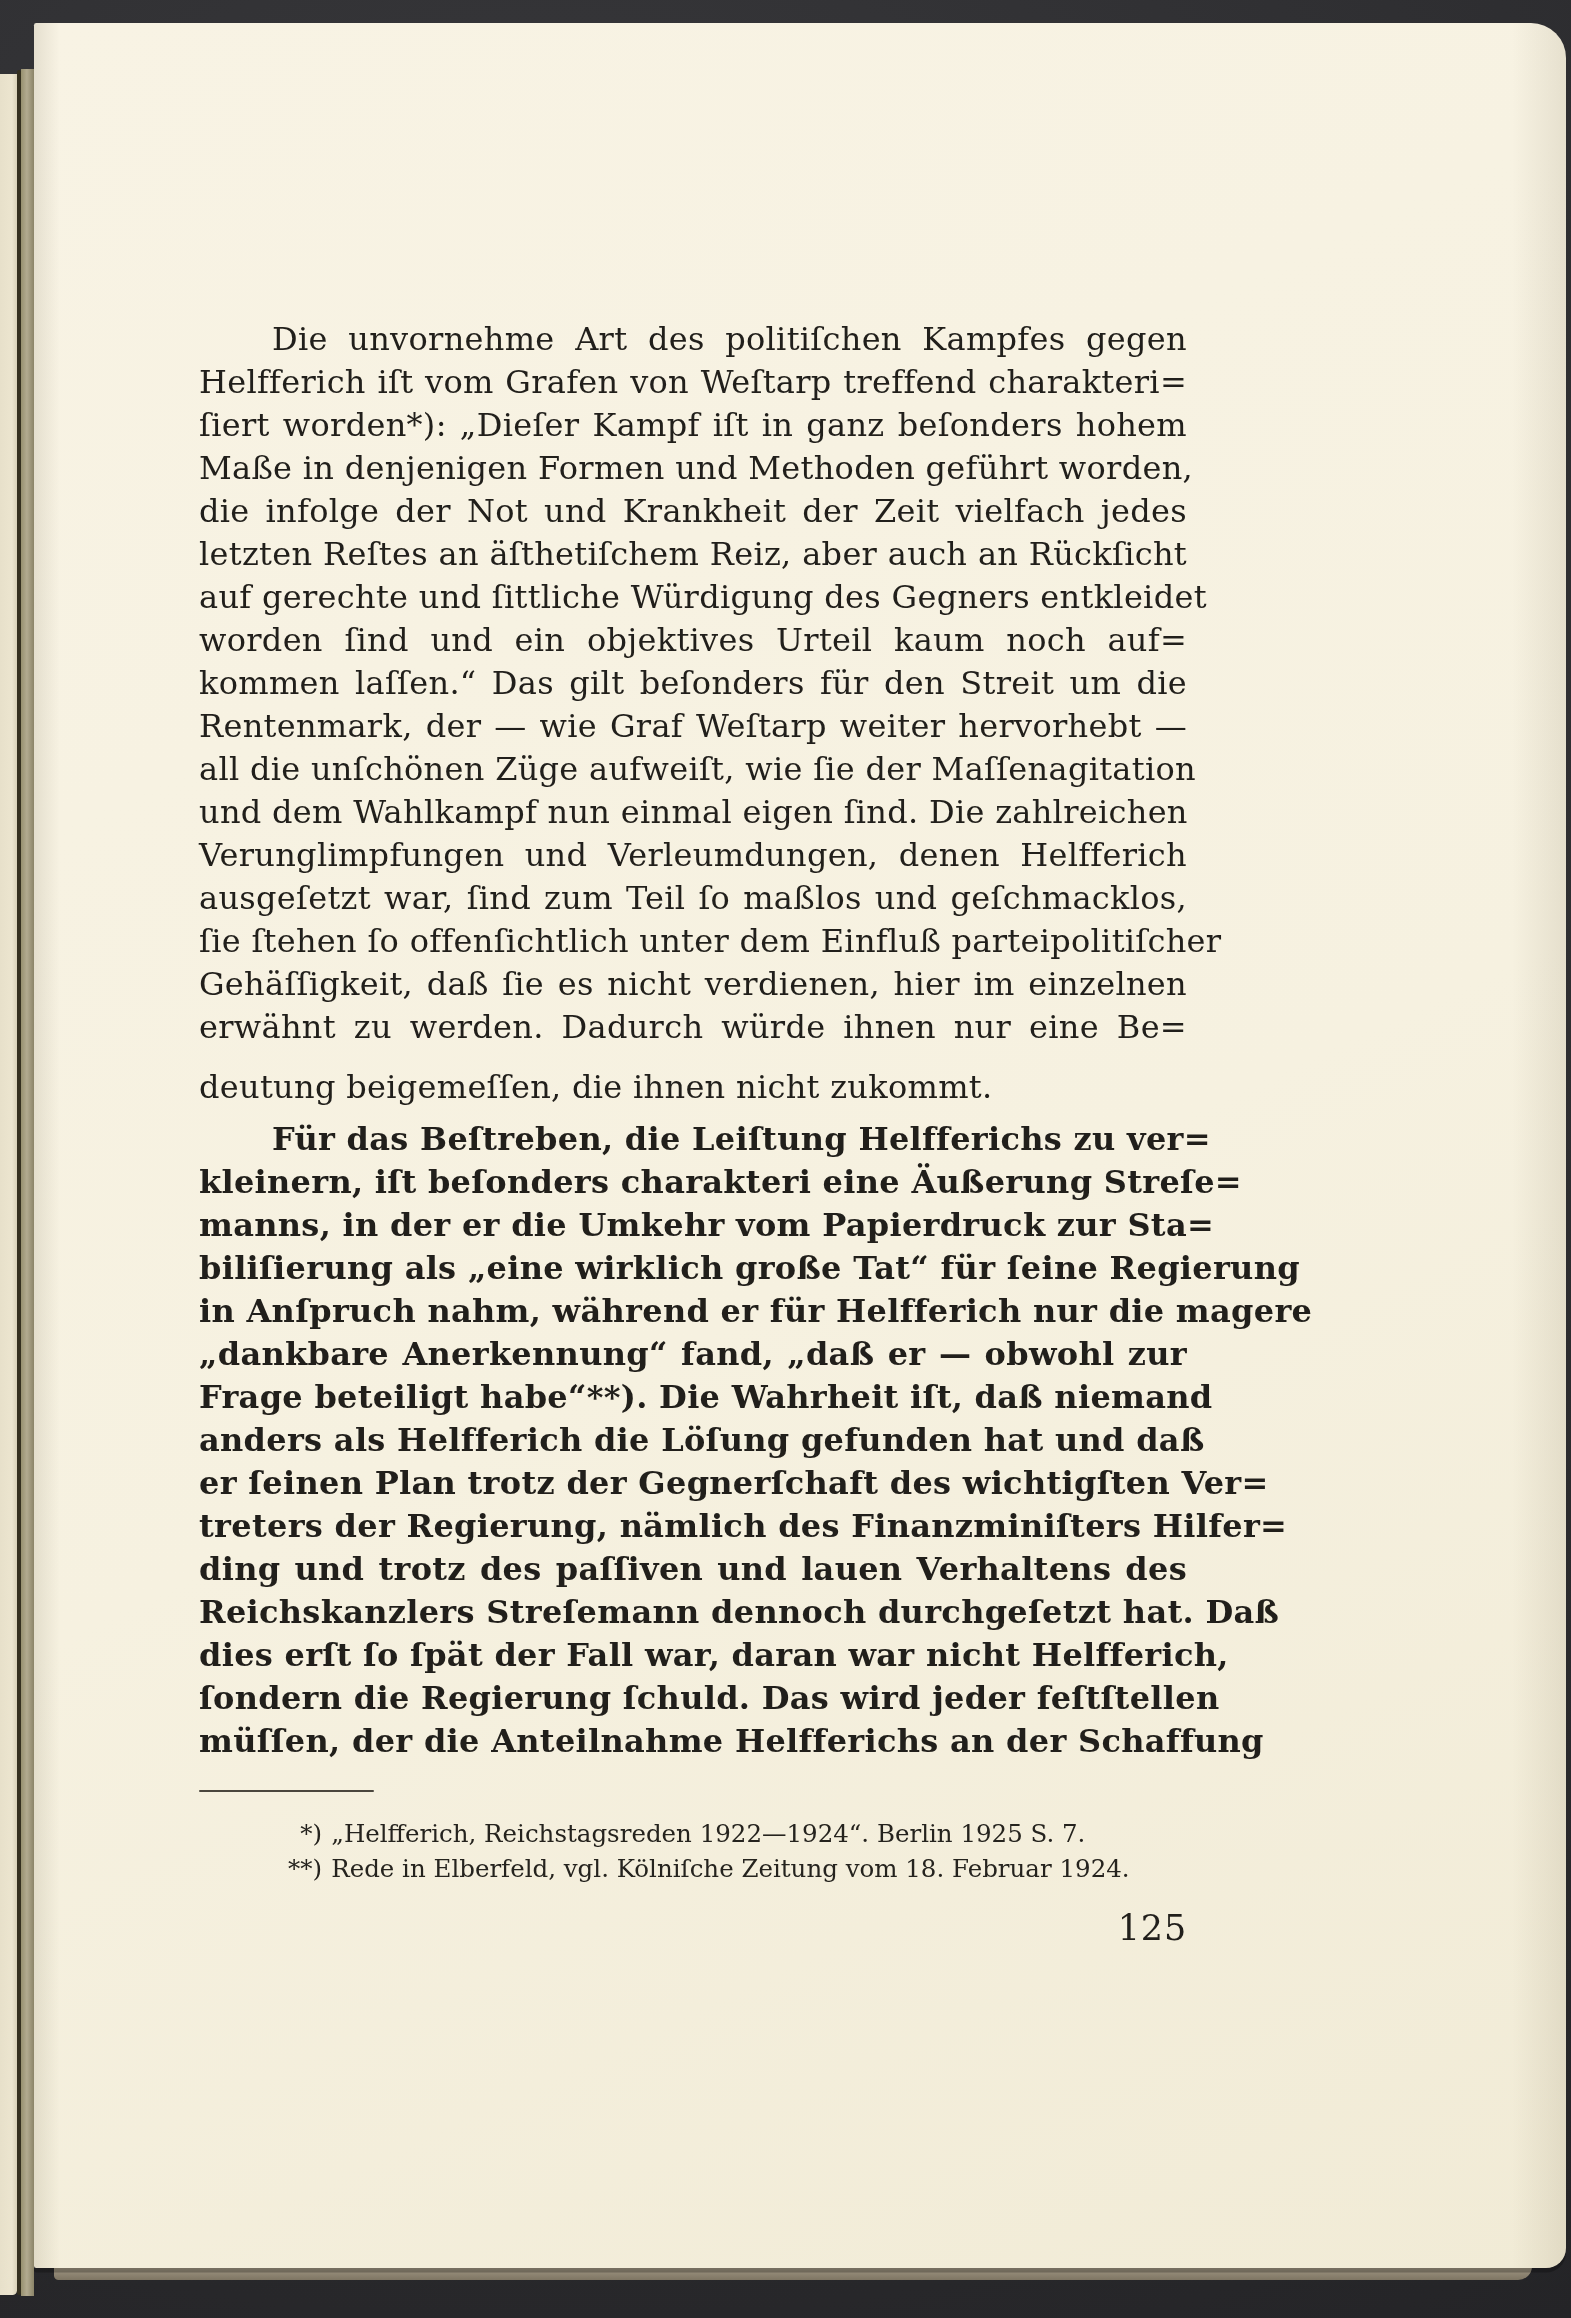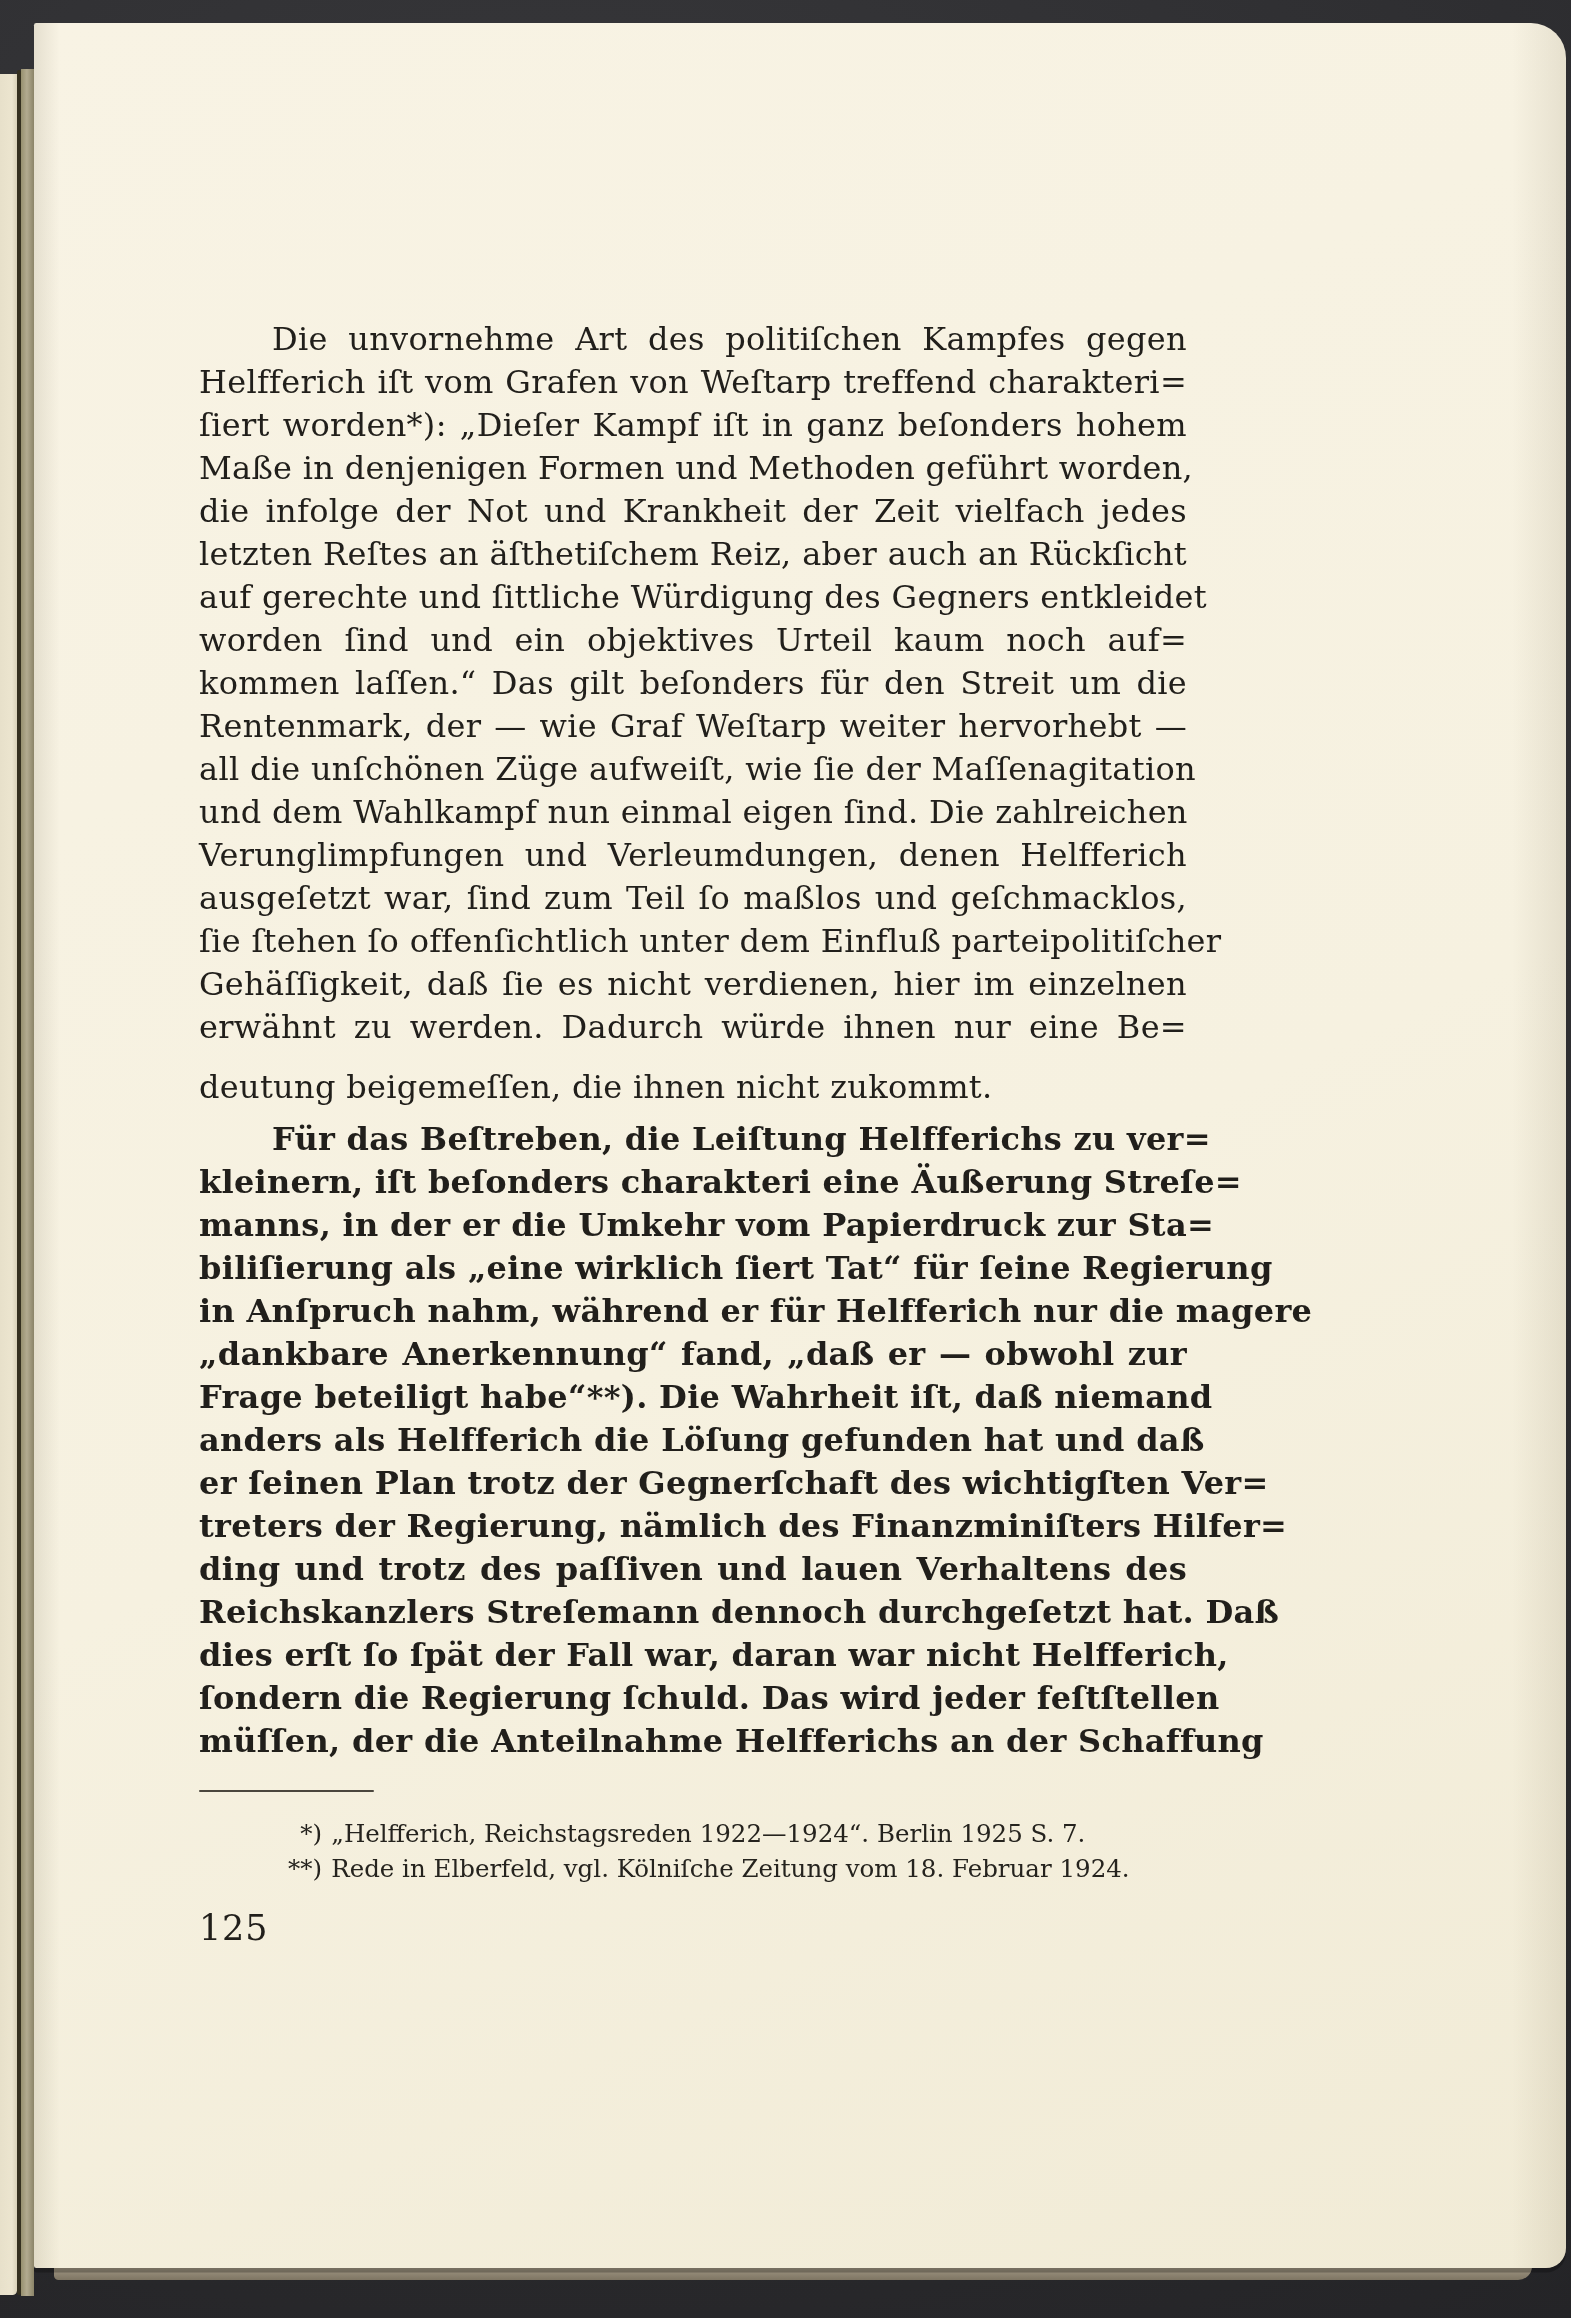--- a/index.html
+++ b/index.html
@@ -72,21 +72,21 @@
   }
   .fnrule{
     position:absolute;left:165px;top:1767px;width:175px;height:2.3px;
     background:#4a463d;border-radius:1.5px;
   }
   .footnote{display:flex;align-items:baseline;height:35px;line-height:35px;white-space:nowrap;}
   .fn-marker{width:123px;text-align:right;flex:none;}
   .fn-text{margin-left:9.2px;}
   .pagenum{
     position:absolute;left:165px;top:1885px;width:988px;
-    text-align:left;font-size:35px;color:#211f1b;letter-spacing:0.8px;
+    text-align:right;font-size:35px;color:#211f1b;letter-spacing:0.8px;
   }
 </style>
 </head>
 <body>
 
 <div class="prev-sliver"></div>
 <div class="gutter-line"></div>
 <div class="gutter"></div>
 
 <div class="edge3"></div>
@@ -116,21 +116,21 @@
       <div class="line">ausgeſetzt war, ſind zum Teil ſo maßlos und geſchmacklos,</div>
       <div class="line">ſie ſtehen ſo offenſichtlich unter dem Einfluß parteipolitiſcher</div>
       <div class="line">Gehäſſigkeit, daß ſie es nicht verdienen, hier im einzelnen</div>
       <div class="line">erwähnt zu werden. Dadurch würde ihnen nur eine Be=</div>
       <div class="line short">deutung beigemeſſen, die ihnen nicht zukommt.</div>
     </div>
     <div class="para">
       <div class="line indent">Für das Beſtreben, die Leiſtung Helfferichs zu ver=</div>
       <div class="line">kleinern, iſt beſonders charakteri eine Äußerung Streſe=</div>
       <div class="line">manns, in der er die Umkehr vom Papierdruck zur Sta=</div>
-      <div class="line">biliſierung als „eine wirklich ſiert Tat“ für ſeine Regierung</div>
+      <div class="line">biliſierung als „eine wirklich große Tat“ für ſeine Regierung</div>
       <div class="line">in Anſpruch nahm, während er für Helfferich nur die magere</div>
       <div class="line">„dankbare Anerkennung“ fand, „daß er — obwohl zur</div>
       <div class="line">Frage beteiligt habe“**). Die Wahrheit iſt, daß niemand</div>
       <div class="line">anders als Helfferich die Löſung gefunden hat und daß</div>
       <div class="line">er ſeinen Plan trotz der Gegnerſchaft des wichtigſten Ver=</div>
       <div class="line">treters der Regierung, nämlich des Finanzminiſters Hilfer=</div>
       <div class="line">ding und trotz des paſſiven und lauen Verhaltens des</div>
       <div class="line">Reichskanzlers Streſemann dennoch durchgeſetzt hat. Daß</div>
       <div class="line">dies erſt ſo ſpät der Fall war, daran war nicht Helfferich,</div>
       <div class="line">ſondern die Regierung ſchuld. Das wird jeder feſtſtellen</div>

